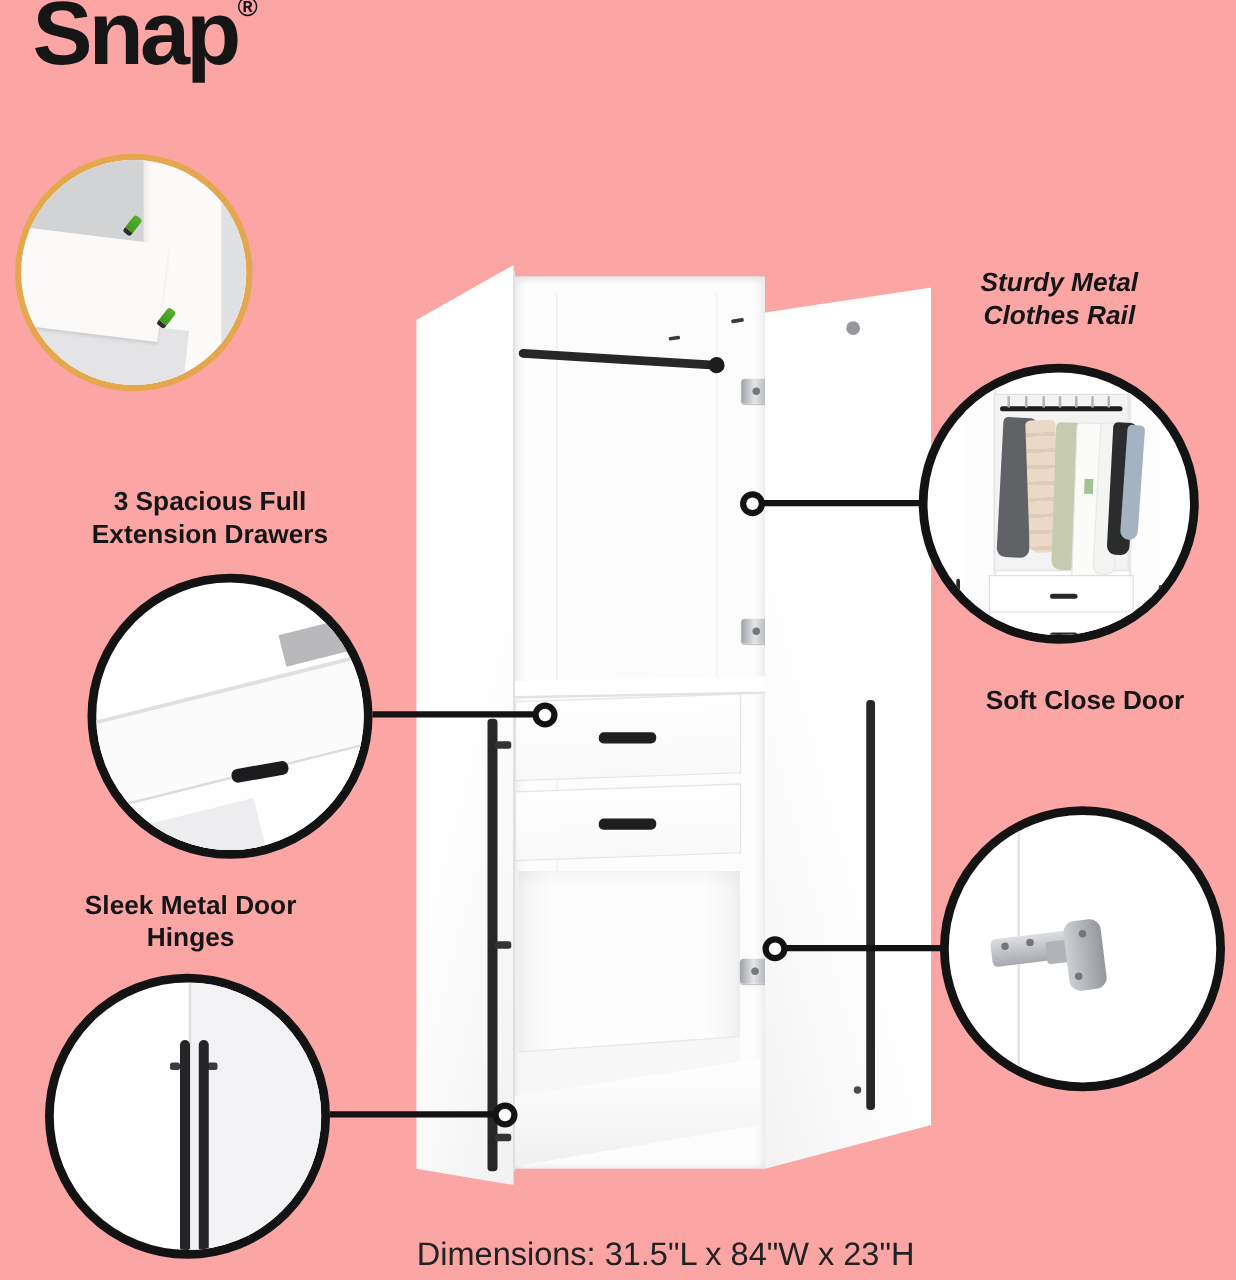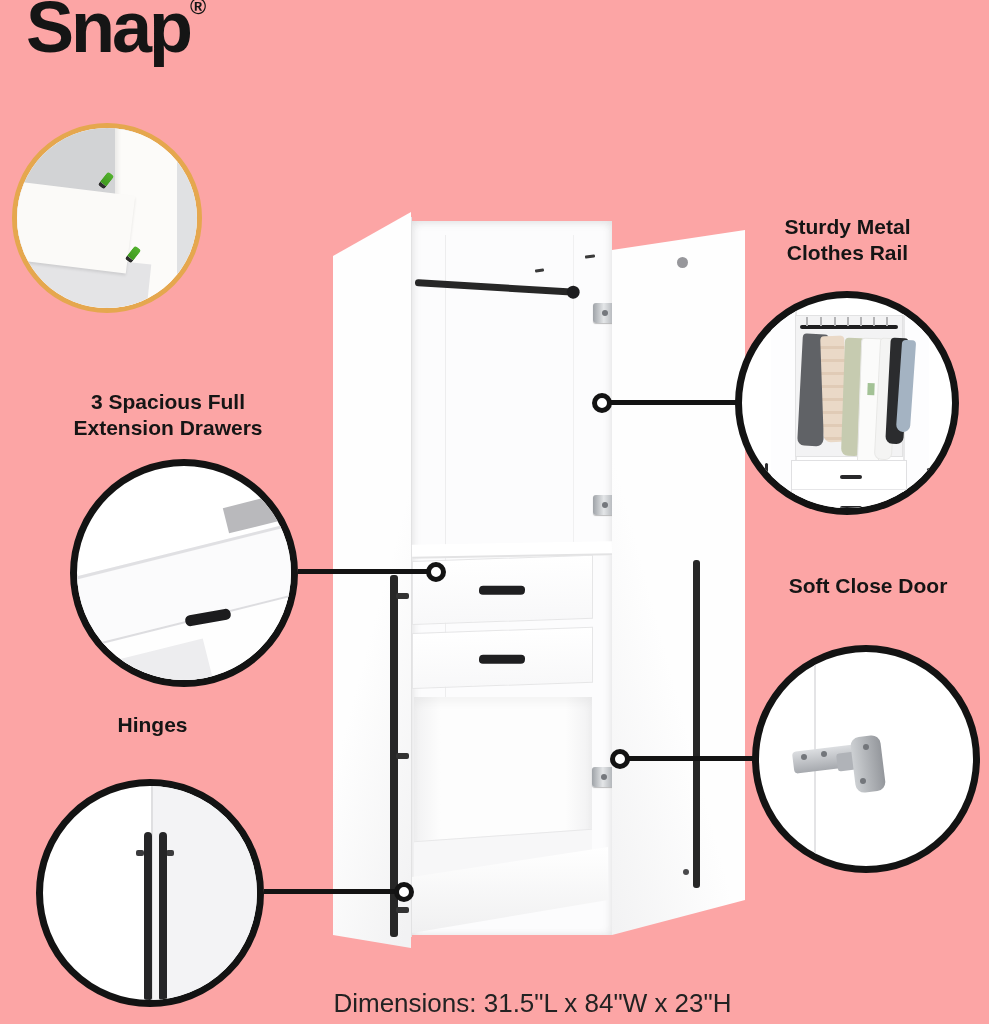--- a/index.html
+++ b/index.html
@@ -178,32 +178,33 @@
 
   <div class="abs cline" style="left:298px;top:569px;width:130px;"></div>
   <div class="abs cdot" style="left:426px;top:562px;"></div>
   <div class="abs cline" style="left:264px;top:889px;width:132px;"></div>
   <div class="abs cdot" style="left:394px;top:882px;"></div>
   <div class="abs cline" style="left:610px;top:400px;width:127px;"></div>
   <div class="abs cdot" style="left:592px;top:393px;"></div>
   <div class="abs cline" style="left:628px;top:756px;width:126px;"></div>
   <div class="abs cdot" style="left:610px;top:749px;"></div>
 
-  <div class="abs feature-label" style="left:740px;top:214px;width:215px;">
+  <div class="abs feature-label" style="left:740px;top:214px;width:215px;font-style:italic;">
     <div>Sturdy Metal</div>
     <div>Clothes Rail</div>
   </div>
   <div class="abs feature-label" style="left:48px;top:389px;width:240px;">
     <div>3 Spacious Full</div>
     <div>Extension Drawers</div>
   </div>
-  <div class="abs feature-label" style="left:748px;top:573px;width:240px;">
+  <div class="abs feature-label" style="left:748px;top:548px;width:240px;">
     <div>Soft Close Door</div>
   </div>
   <div class="abs feature-label" style="left:35px;top:712px;width:235px;">
+    <div>Sleek Metal Door</div>
     <div>Hinges</div>
   </div>
 
   <div class="abs detail-circle" style="left:70px;top:459px;width:228px;height:228px;">
     <div class="abs dd-slot"></div>
     <div class="abs dd-cavity"></div>
     <div class="abs dd-front"></div>
     <div class="abs dd-shadow"></div>
     <div class="abs dd-handle"></div>
   </div>

